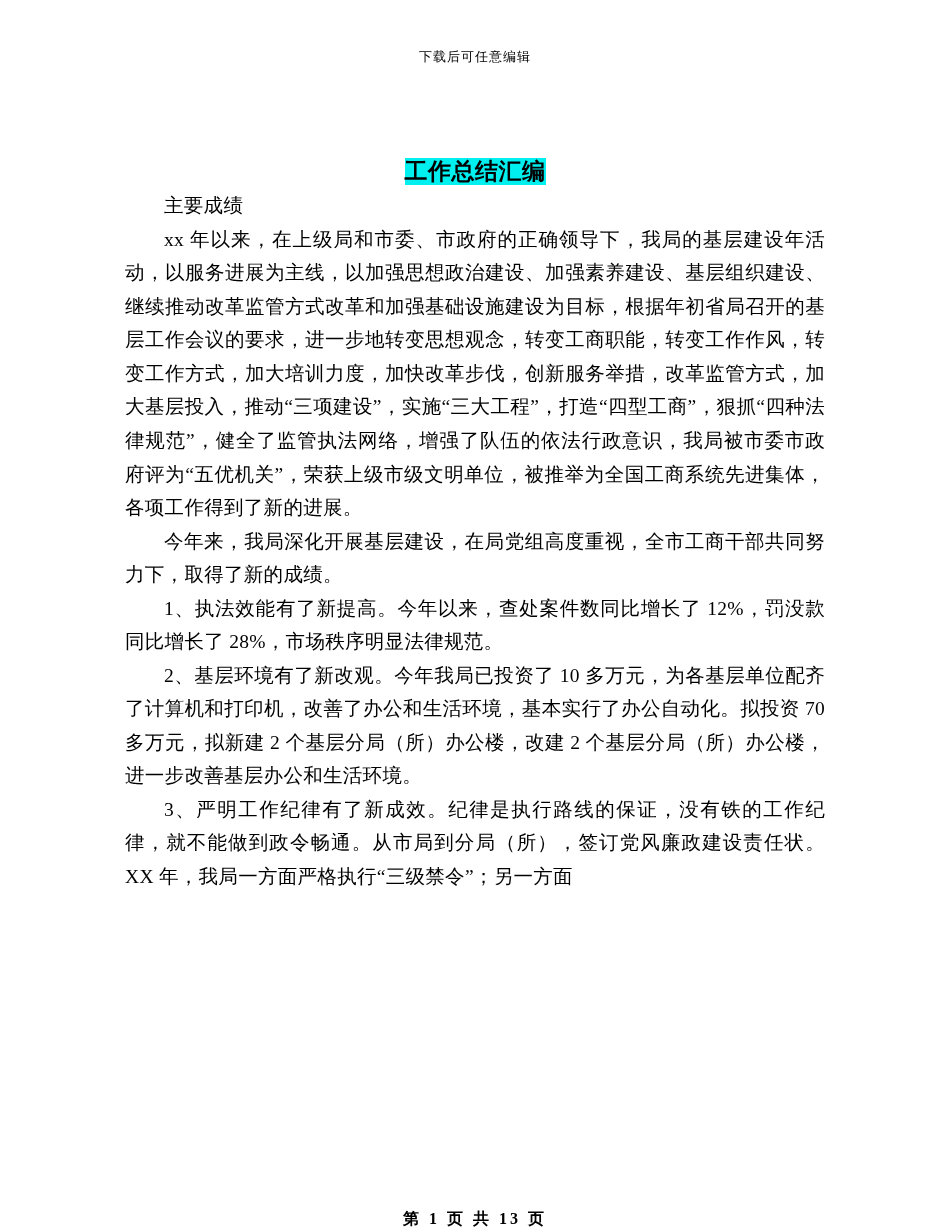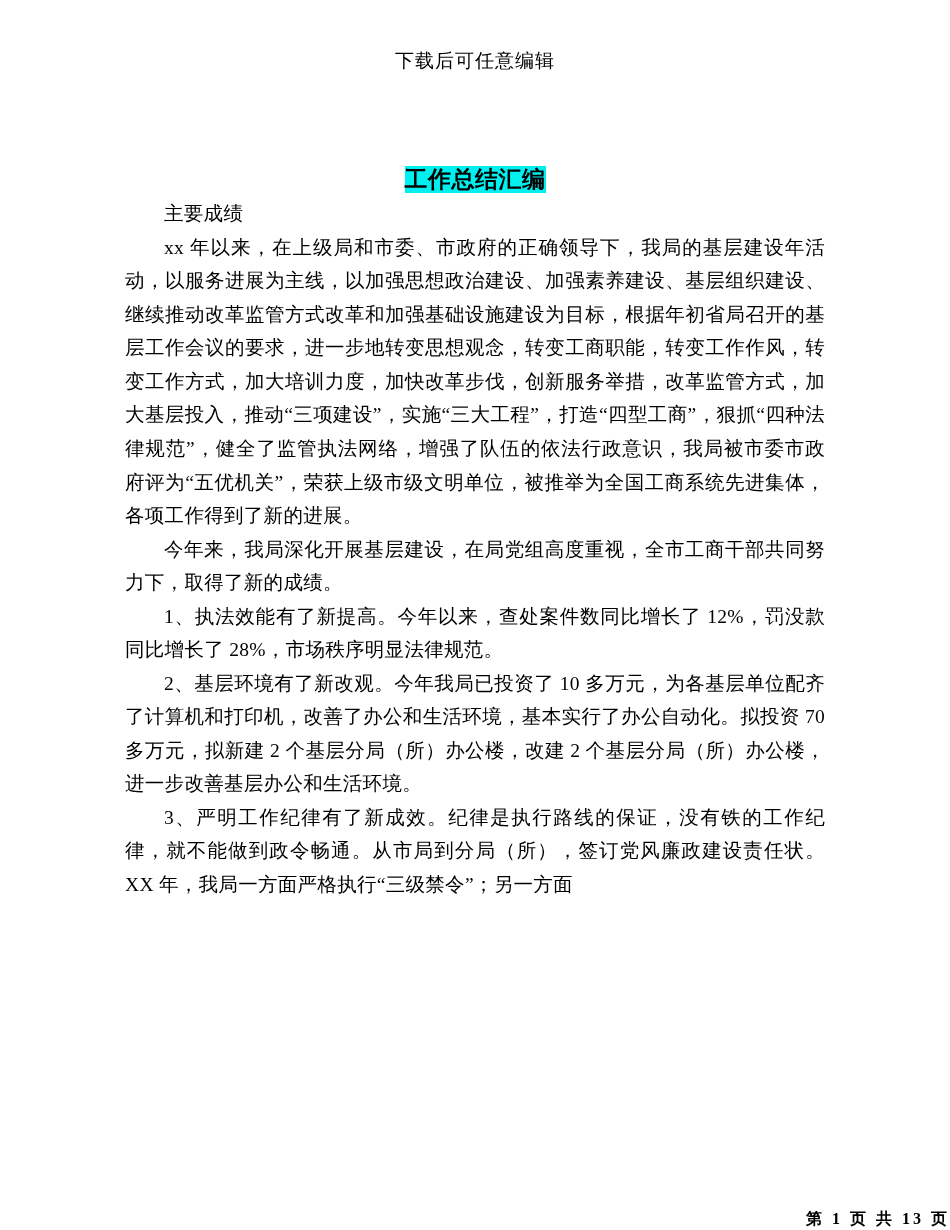--- a/index.html
+++ b/index.html
@@ -17,21 +17,21 @@
   }
   .page {
     width: 950px;
     height: 1230px;
     box-sizing: border-box;
     padding: 0;
     position: relative;
   }
   .header-note {
     text-align: center;
-    font-size: 19px;
+    font-size: 13px;
     color: #000;
     margin-top: 48px;
     letter-spacing: 1px;
     font-family: "Liberation Serif", "DejaVu Serif", serif;
   }
   .doc-body {
     margin: 0 auto;
     width: 700px;
   }
   .main-title {
@@ -63,21 +63,21 @@
     text-align: justify;
     text-justify: inter-ideograph;
     text-indent: 2em;
     letter-spacing: 0.3px;
   }
   .footer {
     position: absolute;
     left: 0;
     right: 0;
     bottom: 48px;
-    text-align: right;
+    text-align: center;
     font-size: 16px;
     font-weight: bold;
     letter-spacing: 3px;
   }
 </style>
 </head>
 <body>
 
 <div class="page">
 

